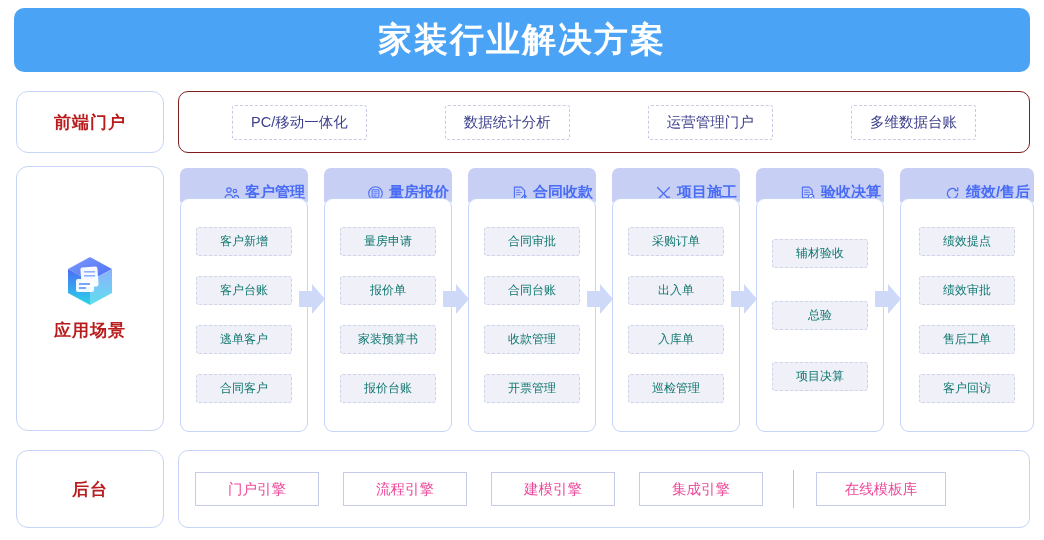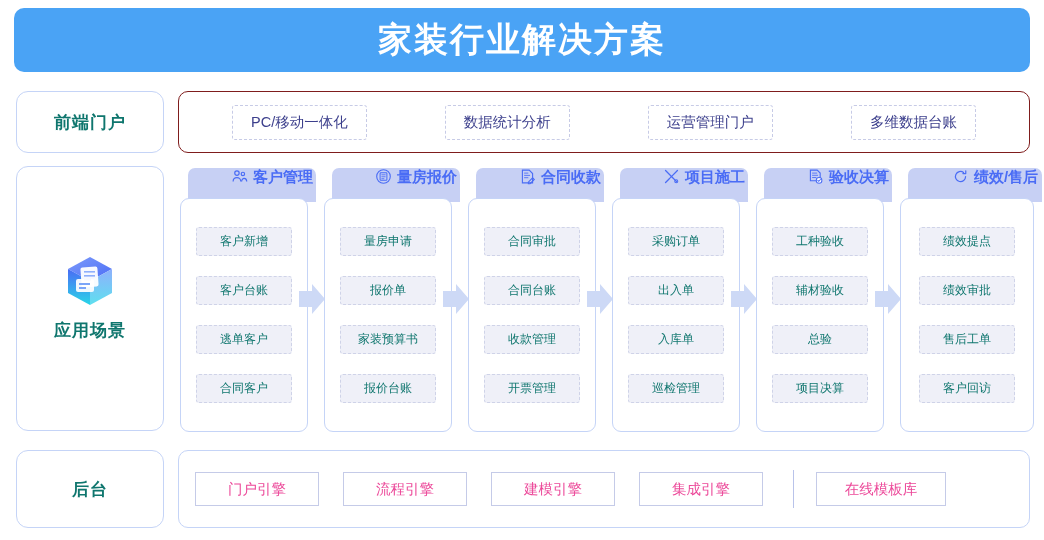--- a/index.html
+++ b/index.html
@@ -45,21 +45,21 @@
     background: #ffffff;
     border: 1px solid #c5d4f7;
     border-radius: 12px;
     box-sizing: border-box;
     display: flex;
     align-items: center;
     justify-content: center;
     flex-direction: column;
   }
   .side-label {
-    color: #0f766e;
+    color: #b91c1c;
     font-size: 17px;
     font-weight: bold;
     letter-spacing: 1px;
   }
 
   #side-front   { left: 16px; top: 91px;  width: 148px; height: 62px; }
   #side-scene   { left: 16px; top: 166px; width: 148px; height: 265px; }
   #side-backend { left: 16px; top: 450px; width: 148px; height: 78px; }
 
   .cube-icon { width: 52px; height: 54px; margin-bottom: 10px; display:block; }
@@ -99,28 +99,28 @@
     height: 264px;
   }
   .col {
     position: absolute;
     top: 0;
     width: 128px;
     height: 264px;
   }
   .col-header {
     position: absolute;
-    left: 8px;
+    left: 0;
     top: 0;
     width: 128px;
     height: 34px;
     background: #c7d0f4;
     border-radius: 7px 7px 0 0;
     display: flex;
-    align-items: flex-start;
+    align-items: flex-end;
     justify-content: center;
     gap: 5px;
     box-sizing: border-box;
     padding-left: 40px;
   }
   .col-header .hdr-text {
     color: #4a6cf5;
     font-size: 15px;
     font-weight: bold;
     white-space: nowrap;
@@ -368,21 +368,20 @@
           <svg class="hdr-icon" viewBox="0 0 20 20">
               <path d="M4 2.5h8l3.5 3.5V15H4z" fill="none" stroke="#4a6cf5" stroke-width="1.3"></path>
               <path d="M6.5 6h5M6.5 8.6h6M6.5 11.2h4" stroke="#4a6cf5" stroke-width="1" stroke-linecap="round"></path>
               <circle cx="14.2" cy="14.6" r="3.3" fill="#ffffff" stroke="#4a6cf5" stroke-width="1.2"></circle>
               <path d="M12.7 14.6l1.1 1.1 2-2.2" fill="none" stroke="#4a6cf5" stroke-width="1.2" stroke-linecap="round"></path>
             </svg>
         </span>
         <span class="hdr-text">验收决算</span>
       </div>
       <div class="col-body">
-        <div class="item-chip">工种验收</div>
         <div class="item-chip">辅材验收</div>
         <div class="item-chip">总验</div>
         <div class="item-chip">项目决算</div>
       </div>
     </div>
 
     <div class="arrow" style="left:703px;">
       <svg viewBox="0 0 26 30">
           <polygon points="0,7 13,7 13,0 26,15 13,30 13,23 0,23" fill="#cdd9f6"></polygon>
         </svg>

